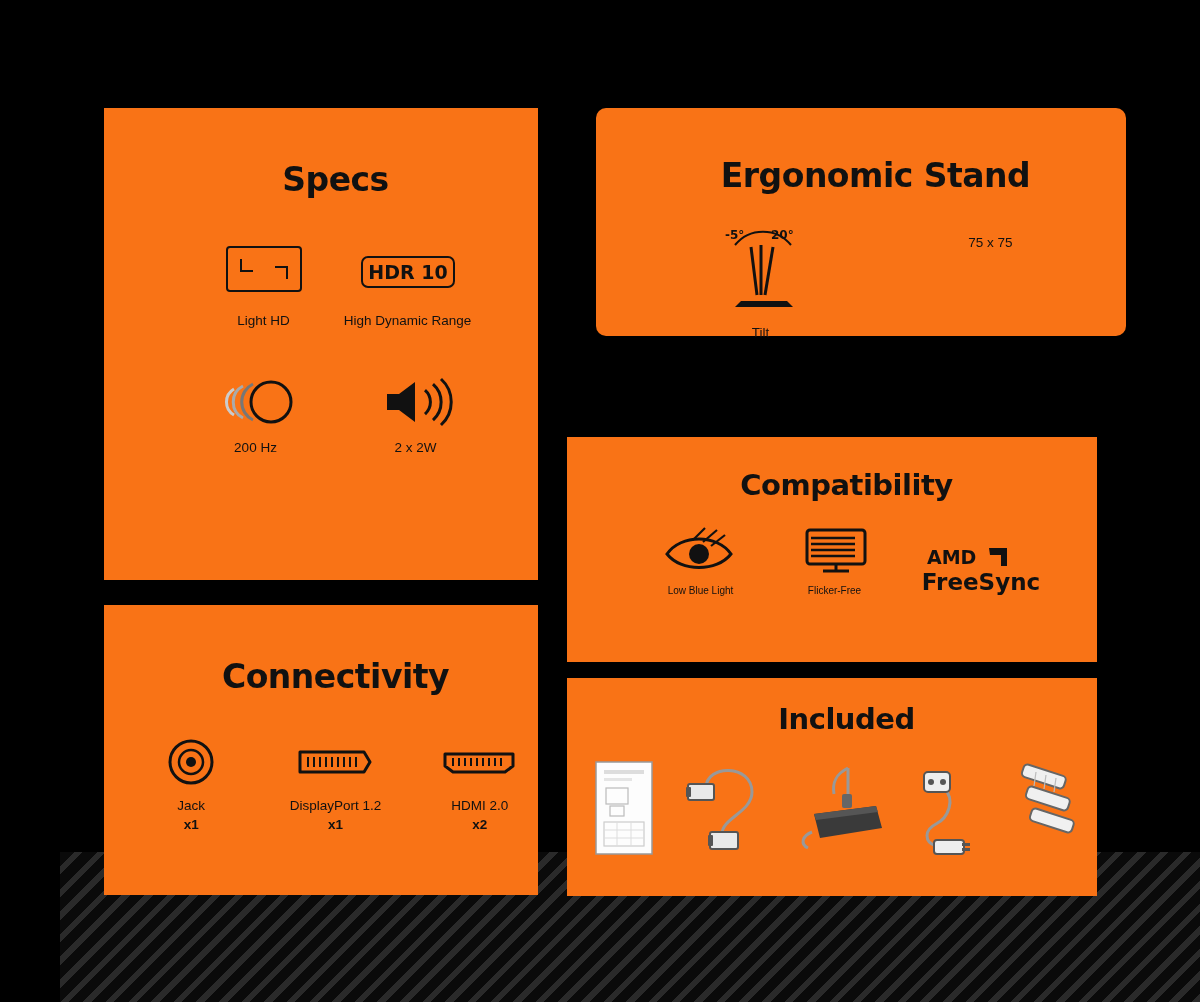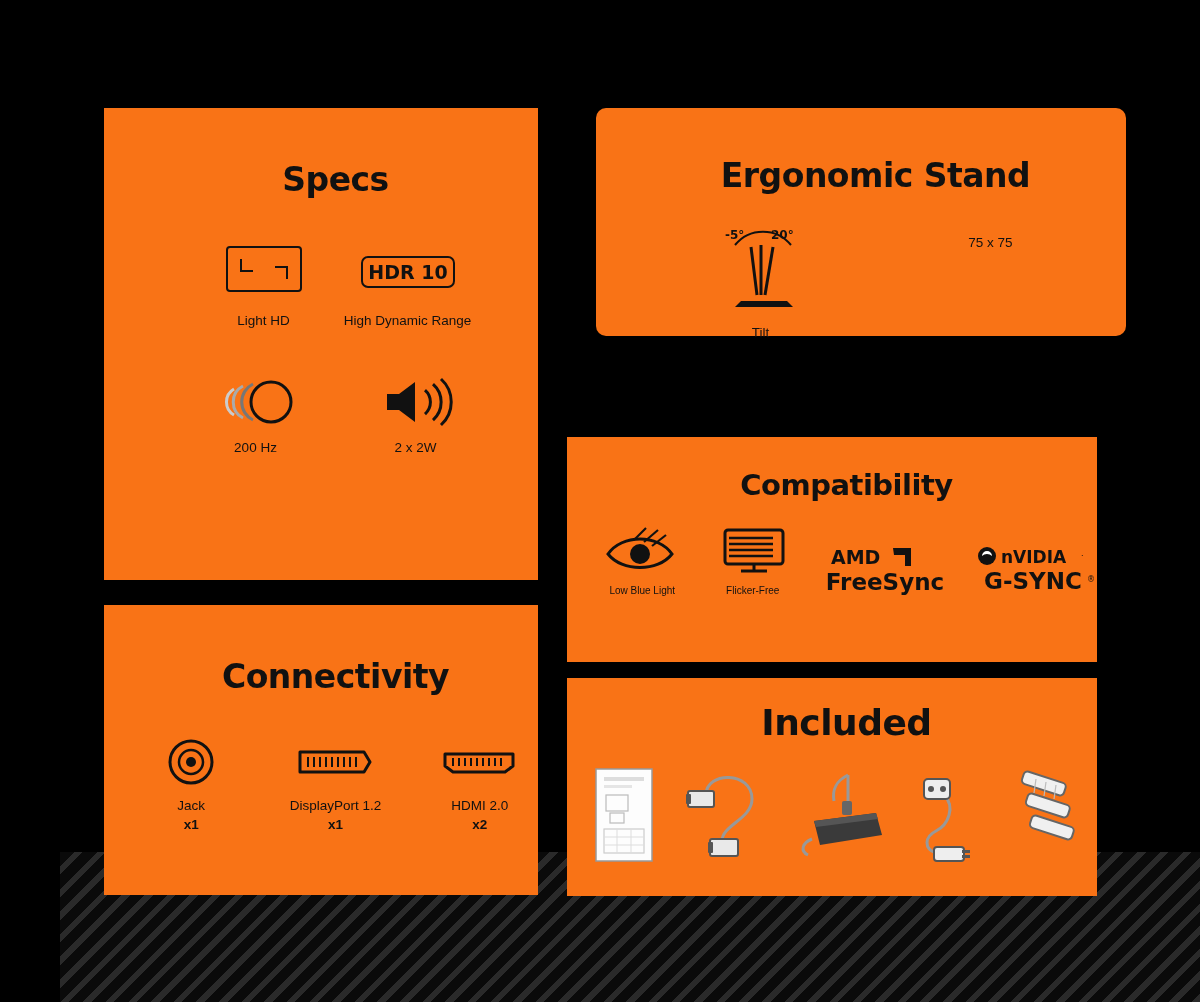--- a/index.html
+++ b/index.html
@@ -102,21 +102,21 @@
 
   
   #compat { left: 567px; top: 437px; width: 530px; height: 225px; }
   #compat .panel-title { font-size: 29px; margin-top: 31px; }
   #compat-row { margin-top: 22px; gap: 18px; align-items: flex-end; }
   #compat .cell { width: 116px; }
   #compat .cap { font-size: 10px; margin-top: 9px; }
 
   
   #included { left: 567px; top: 678px; width: 530px; height: 218px; }
-  #included .panel-title { font-size: 36px; margin-top: 24px; }
+  #included .panel-title { font-size: 29px; margin-top: 24px; }
   #incl-row { margin-top: 22px; gap: 10px; align-items: center; justify-content: center; }
 
   .lbl-stroke { fill: none; stroke: #111; stroke-width: 2; }
   .fill-dark { fill: #111; }
   svg { display: block; }
 </style>
 </head>
 <body>
 
 <div id="root">
@@ -312,32 +312,20 @@
       <div class="cell" style="width:140px">
         <div class="icon">
           <svg width="136" height="56" viewBox="0 0 136 56">
             <text x="14" y="22" class="fill-dark" font-size="19" font-weight="bold" font-family="DejaVu Sans, sans-serif">AMD</text>
             <polygon points="76,6 94,6 94,24 88,24 88,13 77,13" class="fill-dark"></polygon>
             <text x="68" y="48" text-anchor="middle" class="fill-dark" font-size="23" font-weight="bold" font-family="DejaVu Sans, sans-serif">FreeSync</text>
           </svg>
         </div>
       </div>
 
-      <div class="cell" style="width:130px">
-        <div class="icon">
-          <svg width="126" height="56" viewBox="0 0 126 56">
-            <circle cx="16" cy="14" r="9" fill="#111"></circle>
-            <path d="M11 14 a5 5 0 0 1 10 0 a7 7 0 0 0 -10 0z" fill="#fff"></path>
-            <text x="30" y="21" class="fill-dark" font-size="17" font-weight="bold" font-family="DejaVu Sans, sans-serif">nVIDIA</text>
-            <text x="110" y="14" class="fill-dark" font-size="8" font-family="DejaVu Sans, sans-serif">.</text>
-            <text x="62" y="47" text-anchor="middle" class="fill-dark" font-size="23" font-weight="bold" font-family="DejaVu Sans, sans-serif">G-SYNC</text>
-            <text x="116" y="40" class="fill-dark" font-size="8" font-family="DejaVu Sans, sans-serif">®</text>
-          </svg>
-        </div>
-      </div>
 
     </div>
   </div>
 
   <div class="panel" id="included">
     <div class="panel-title">Included</div>
 
     <div class="row" id="incl-row">
 
       <div class="cell">

